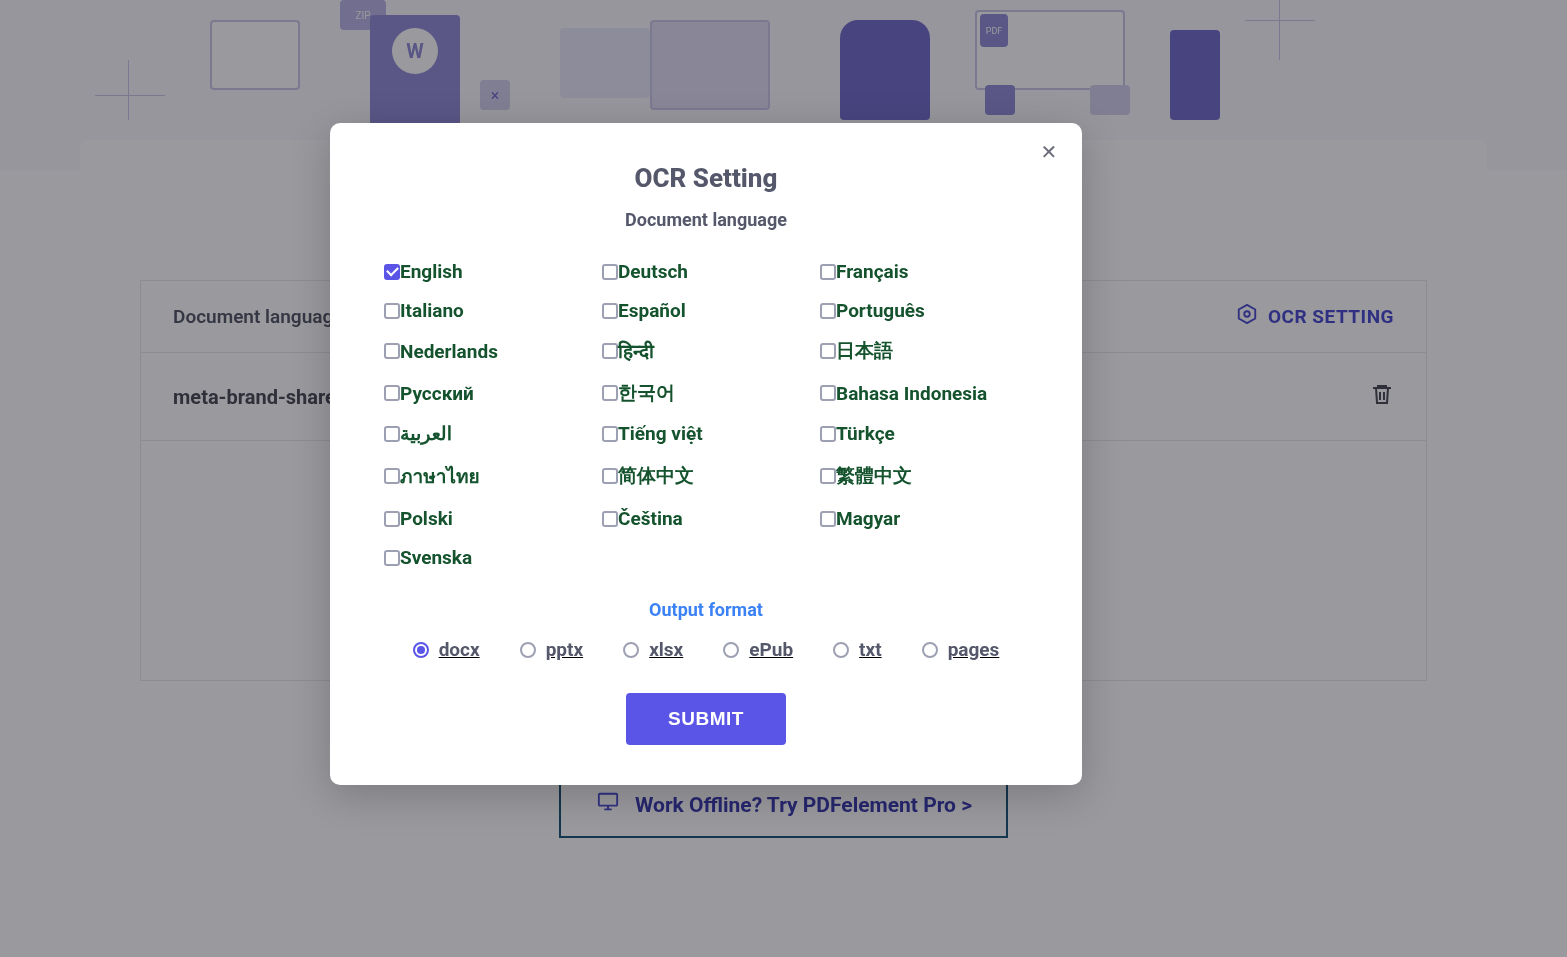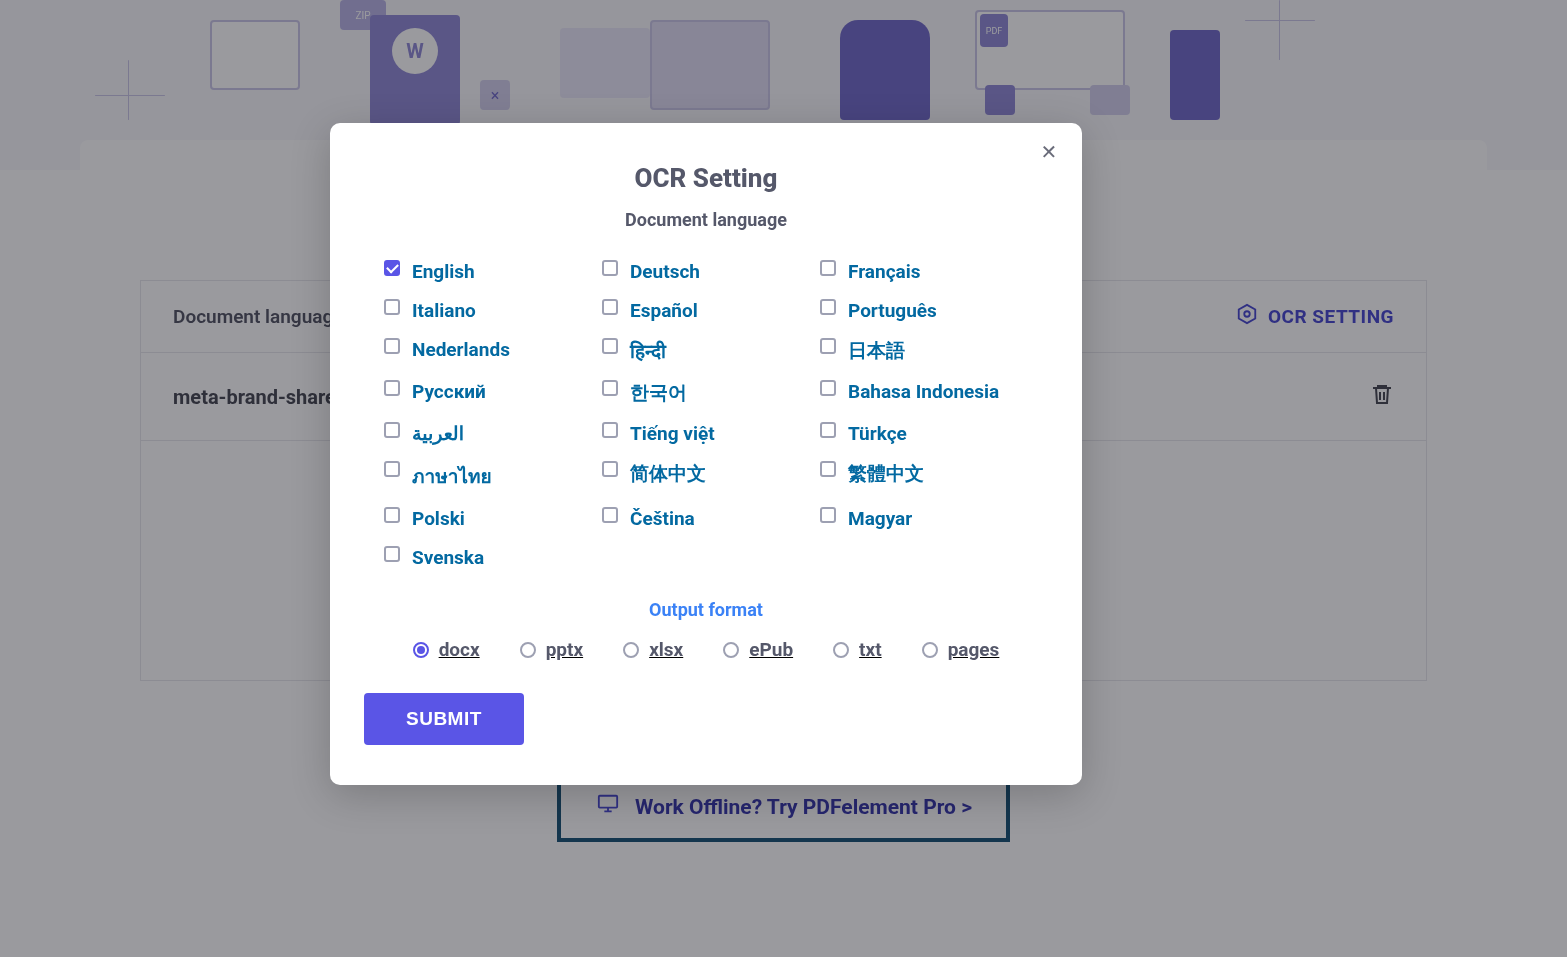--- a/index.html
+++ b/index.html
@@ -88,21 +88,21 @@
     .panel-filler { height: 240px; border:1px solid #e6e6ec; border-top:none; }
     .offline-area {
       display:flex;
       justify-content:center;
       padding-top: 90px;
     }
     .offline-btn {
       display:inline-flex;
       align-items:center;
       gap:14px;
-      border: 4px solid #0c4a6e;
+      border: 2px solid #0c4a6e;
       color:#2c2ca8;
       font-weight:700;
       font-size:21px;
       padding: 18px 34px;
     }
     .offline-btn svg { width:26px; height:22px; stroke:#3f3fce; fill:none; stroke-width:2; }
 
     
     .overlay {
       position: absolute;
@@ -147,25 +147,24 @@
     }
     .lang-grid {
       display:grid;
       grid-template-columns: repeat(3, 1fr);
       column-gap: 10px;
       row-gap: 16px;
       padding: 6px 20px 4px 20px;
     }
     .chk {
       display:flex;
-      align-items:flex-start;
-      gap:12px;
+      align-items:center;
       font-size:19px;
       font-weight:700;
-      color:#0369a1;
+      color:#14532d;
       cursor:pointer;
     }
     .chk .box {
       width:16px; height:16px;
       border:2px solid #9da0b2;
       border-radius:3px;
       display:inline-flex;
       align-items:center;
       justify-content:center;
       flex-shrink:0;
@@ -214,20 +213,21 @@
     }
     .rad.checked .circle { border-color:#5a55e6; }
     .rad.checked .circle::after {
       content:"";
       width:8px; height:8px;
       background:#5a55e6;
       border-radius:50%;
     }
     .submit-row {
       display:flex;
+      justify-content:center;
       margin-top: 32px;
     }
     .submit-btn {
       background:#5a55e6;
       color:#fff;
       font-size:19px;
       font-weight:800;
       letter-spacing:0.5px;
       border:none;
       padding: 15px 42px;

